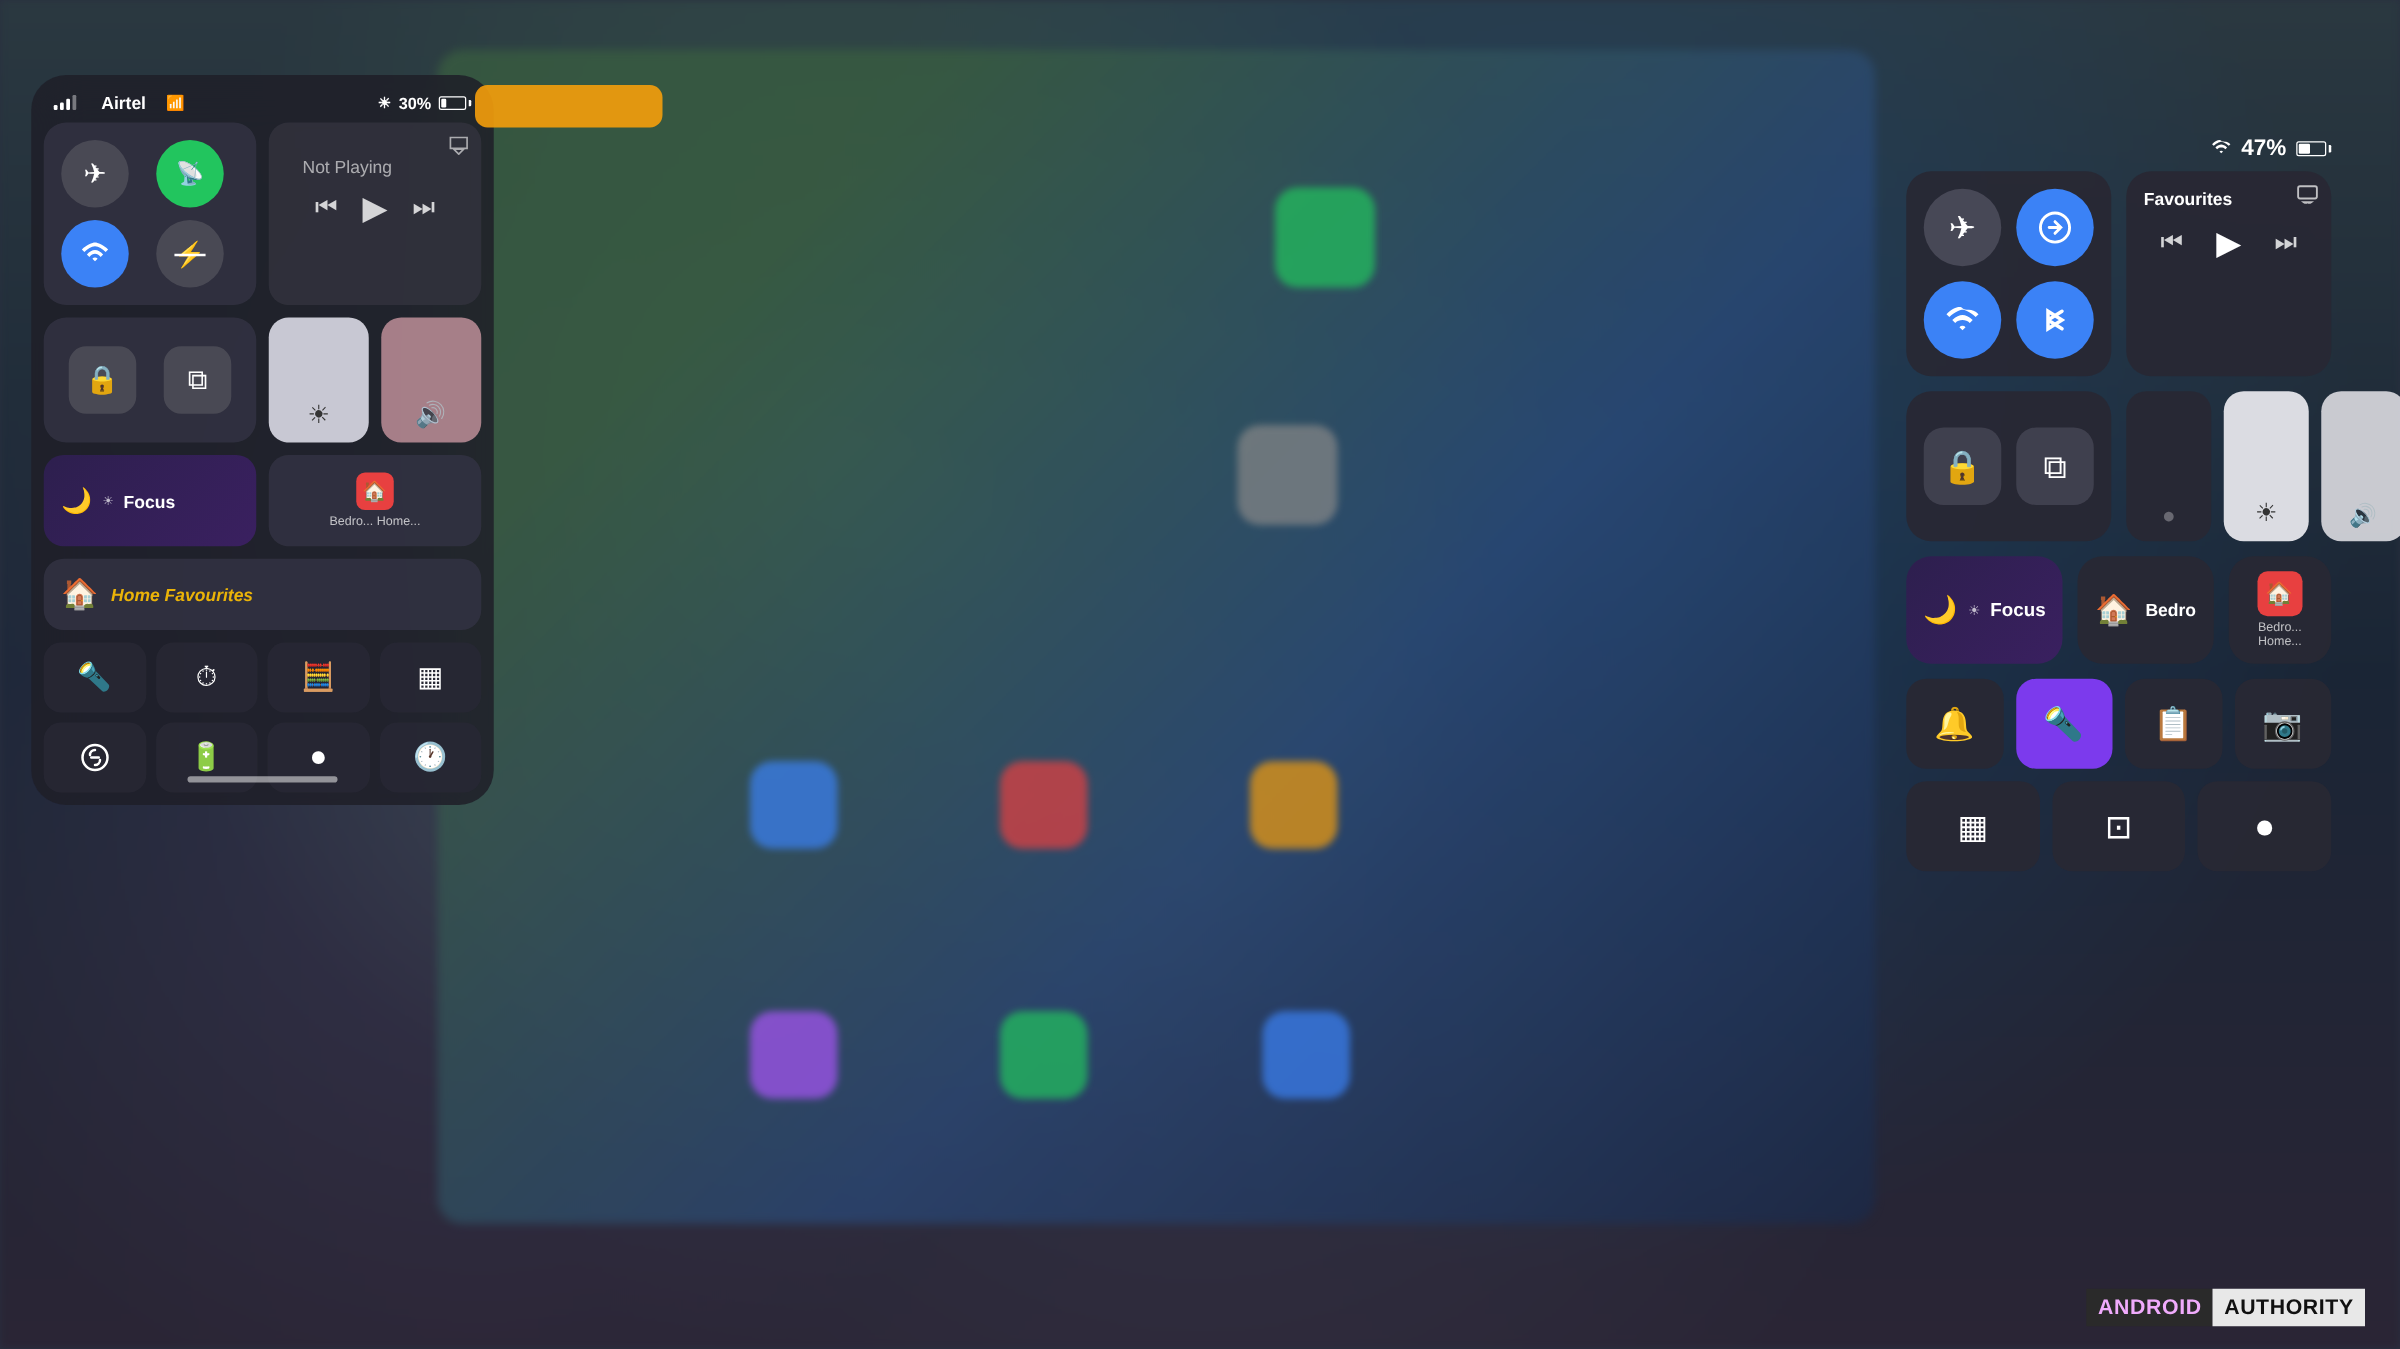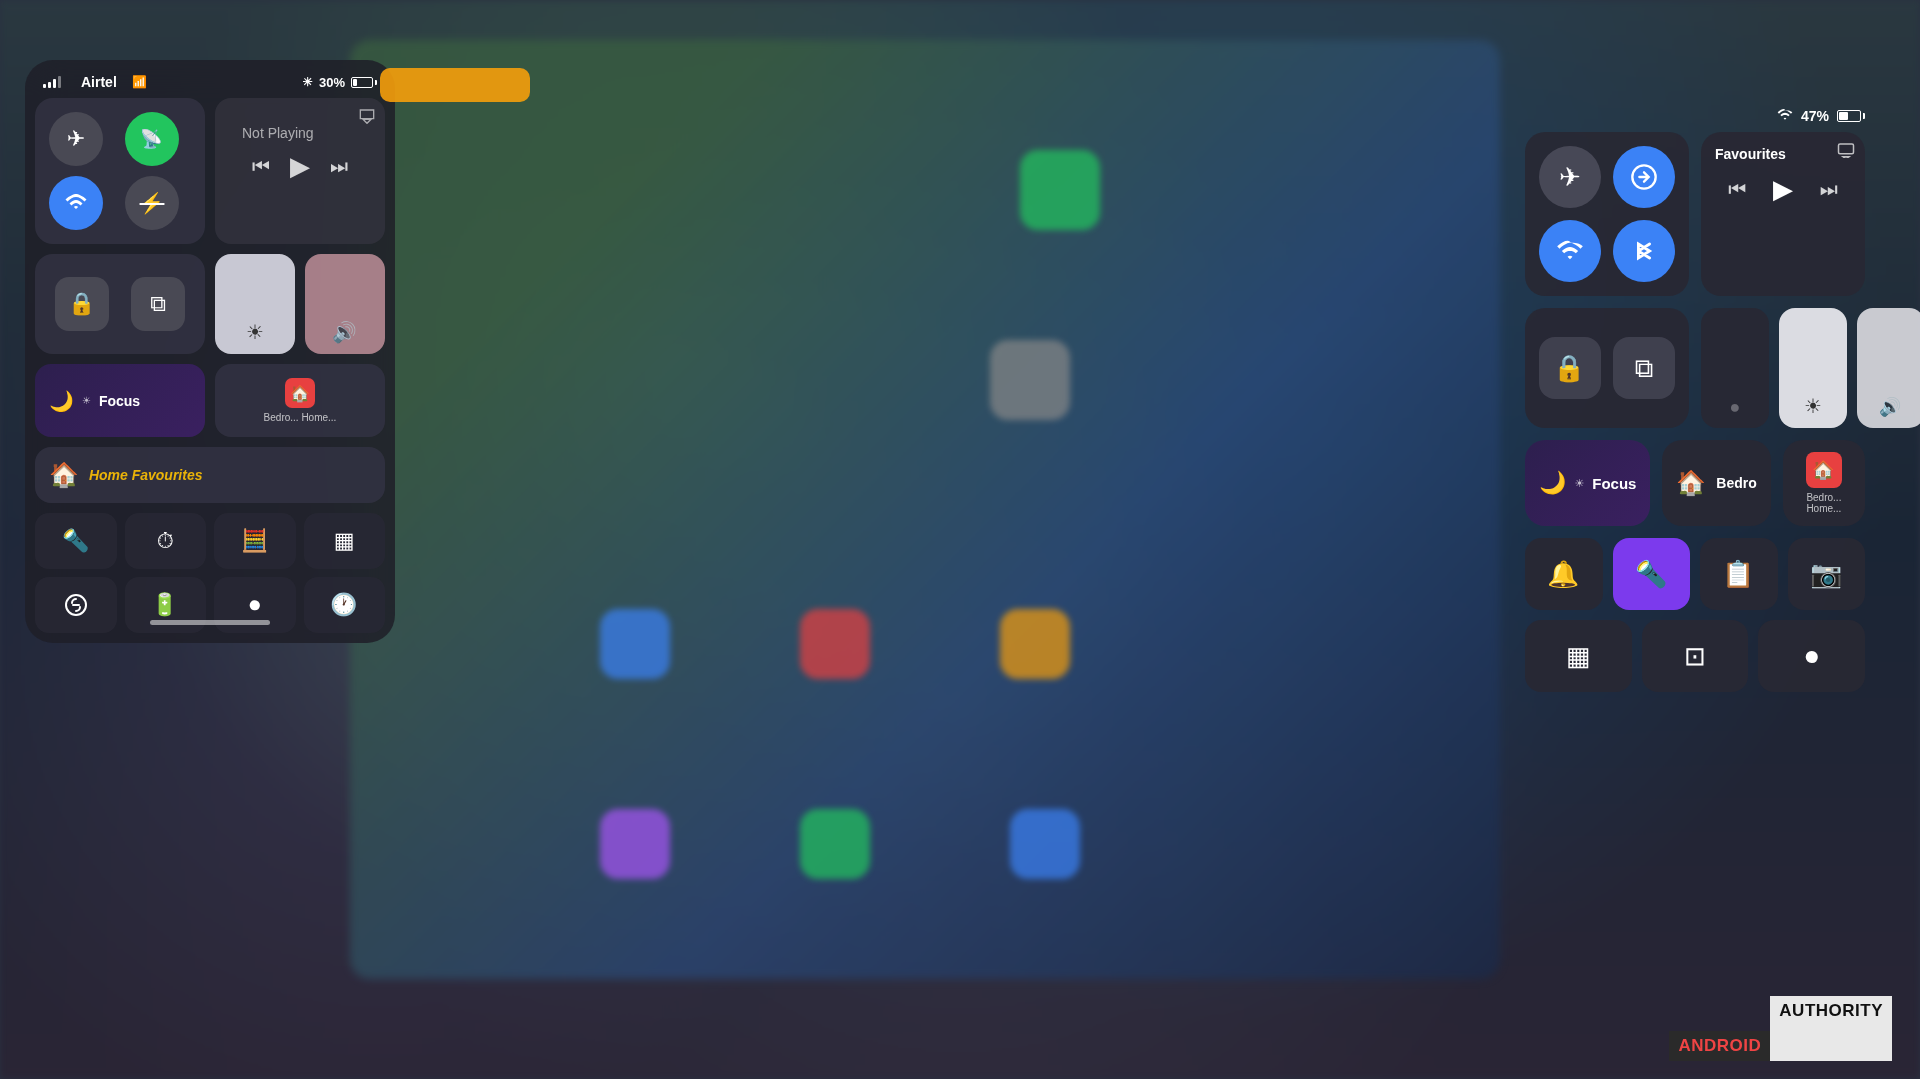--- a/index.html
+++ b/index.html
@@ -157,26 +157,25 @@
 
     
     .watermark {
       position: absolute;
       bottom: 18px;
       right: 28px;
       display: flex;
     }
     .wm-android {
       background: #2a2a2a;
-      color: #ef4444;
+      color: #f0abfc;
       font-size: 17px;
       font-weight: 900;
       padding: 5px 9px;
       letter-spacing: 0.5px;
-      margin-top: 35px;
     }
     .wm-authority {
       background: #e8e8e8;
       color: #111;
       font-size: 17px;
       font-weight: 900;
       padding: 5px 9px;
       letter-spacing: 0.5px;
     }
 
@@ -340,21 +339,21 @@
     <button style="background:rgba(40,40,52,0.9);border:none;border-radius:14px;height:56px;color:white;font-size:22px;cursor:pointer;display:flex;align-items:center;justify-content:center;">🕐</button>
   </div>
 
   <div class="home-indicator"></div>
 </div>
 
 <div style="position:absolute;top:68px;left:380px;width:150px;height:34px;background:#f59e0b;border-radius:10px;opacity:0.9;"></div>
 
 <div class="right-full">
 
-  <div style="display:flex;justify-content:flex-end;align-items:center;gap:8px;margin-bottom:8px;color:white;font-size:14px;font-weight:600;">
+  <div style="display:flex;justify-content:flex-end;align-items:center;gap:8px;margin-bottom:8px;color:white;font-size:18px;font-weight:600;">
     <span>
       <svg width="16" height="12" viewBox="0 0 24 18" fill="white">
           <path d="M1 5C5.5 0.5 10.5-1 12 1S18.5 0.5 23 5L21 7C17 3 13 2 12 2S7 3 3 7L1 5zM5 9c2.5-2.5 5-3.5 7-3.5s4.5 1 7 3.5l-2 2C15.5 9.5 14 9 12 9s-3.5.5-5 2L5 9zM12 13a3 3 0 0 1 2.1.9L12 16l-2.1-2.1A3 3 0 0 1 12 13z"></path>
         </svg>
     </span>
     <span>47%</span>
     <div style="display:flex;align-items:center;gap:2px;">
       <div style="width:24px;height:12px;border:1.5px solid white;border-radius:2px;padding:1px;display:flex;align-items:center;">
         <div style="width:47%;height:100%;background:white;border-radius:1px;"></div>
       </div>

